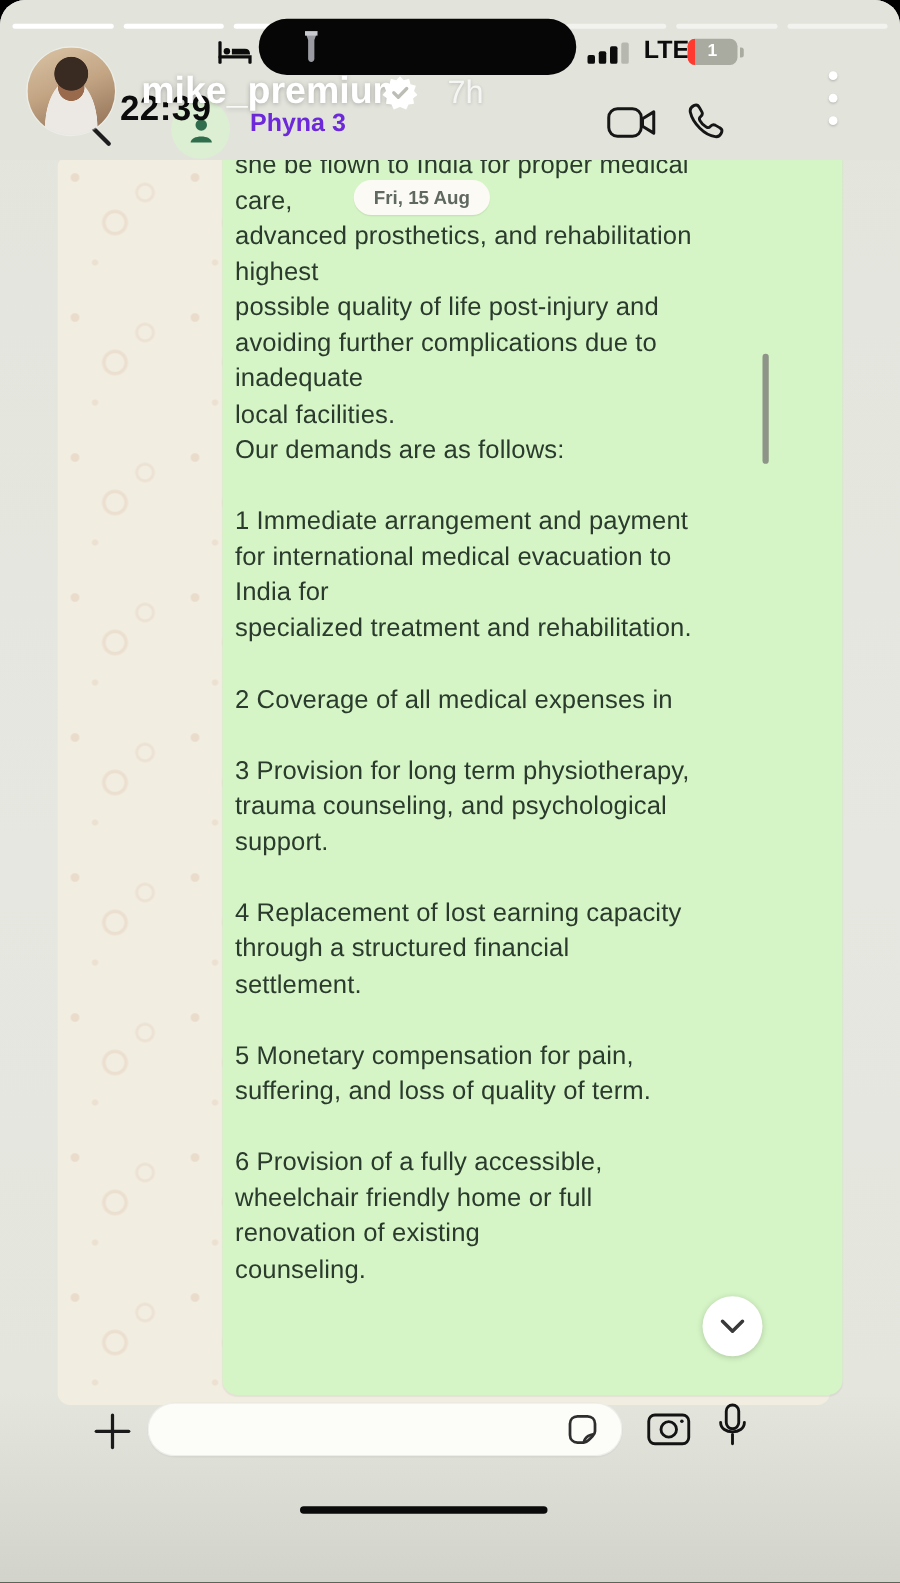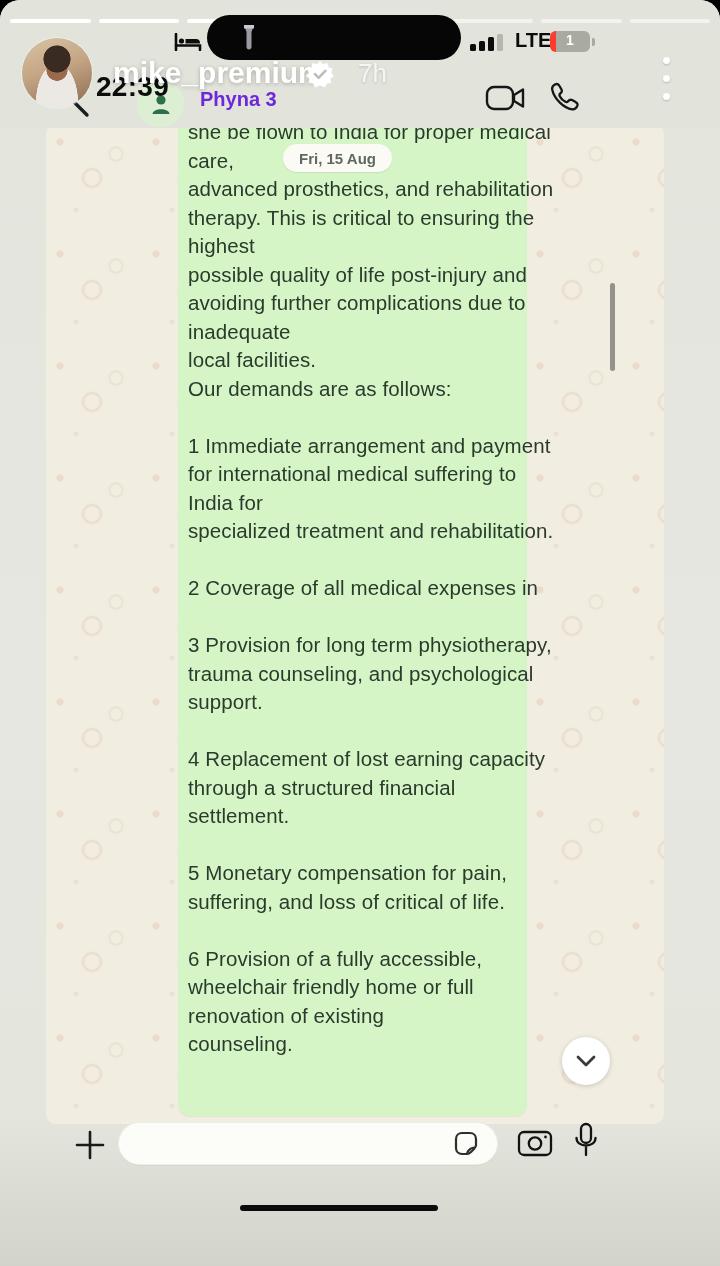--- a/index.html
+++ b/index.html
@@ -17,21 +17,21 @@
     background-image:
       radial-gradient(circle at 14px 18px, rgba(213,166,137,0.25) 0 3px, rgba(213,166,137,0) 4px),
       radial-gradient(circle at 46px 54px, rgba(213,166,137,0) 7px, rgba(213,166,137,0.20) 8px 9.5px, rgba(213,166,137,0) 11px),
       radial-gradient(circle at 30px 86px, rgba(213,166,137,0.18) 0 2px, rgba(213,166,137,0) 3px),
       radial-gradient(circle at 70px 30px, rgba(213,166,137,0) 5px, rgba(213,166,137,0.16) 6px 7px, rgba(213,166,137,0) 8.5px);
     background-size:96px 112px;
     border-radius:10px;
   }
   
   .bubble{
-    position:absolute;left:178px;top:96px;width:349px;height:1020px;
+    position:absolute;left:178px;top:96px;width:496px;height:1020px;
     background:#d5f5c6;border-radius:12px;
     box-shadow:0 1px 1px rgba(0,0,0,0.05);
   }
   .bubble-text{padding:22px 10px 0 10px;}
   .msg-line{
     font-size:20.5px;line-height:28.5px;color:#2a3a2c;letter-spacing:0.1px;
     white-space:nowrap;
   }
   .scrollbar{
     position:absolute;left:610px;top:283px;width:5px;height:88px;
@@ -122,45 +122,44 @@
 
 <div class="story">
 
   <div class="wallpaper"></div>
 
   <div class="bubble">
     <div class="bubble-text" id="msgLines">
         <div class="msg-line">she be flown to India for proper medical</div>
         <div class="msg-line">care,</div>
         <div class="msg-line">advanced prosthetics, and rehabilitation</div>
-        <div class="msg-line">therapy. This is critical to ensuring the</div>
         <div class="msg-line">highest</div>
         <div class="msg-line">possible quality of life post-injury and</div>
         <div class="msg-line">avoiding further complications due to</div>
         <div class="msg-line">inadequate</div>
         <div class="msg-line">local facilities.</div>
         <div class="msg-line">Our demands are as follows:</div>
         <div class="msg-line">&nbsp;</div>
         <div class="msg-line">1 Immediate arrangement and payment</div>
-        <div class="msg-line">for international medical suffering to</div>
+        <div class="msg-line">for international medical evacuation to</div>
         <div class="msg-line">India for</div>
         <div class="msg-line">specialized treatment and rehabilitation.</div>
         <div class="msg-line">&nbsp;</div>
         <div class="msg-line">2 Coverage of all medical expenses in</div>
         <div class="msg-line">&nbsp;</div>
         <div class="msg-line">3 Provision for long term physiotherapy,</div>
         <div class="msg-line">trauma counseling, and psychological</div>
         <div class="msg-line">support.</div>
         <div class="msg-line">&nbsp;</div>
         <div class="msg-line">4 Replacement of lost earning capacity</div>
         <div class="msg-line">through a structured financial</div>
         <div class="msg-line">settlement.</div>
         <div class="msg-line">&nbsp;</div>
         <div class="msg-line">5 Monetary compensation for pain,</div>
-        <div class="msg-line">suffering, and loss of critical of life.</div>
+        <div class="msg-line">suffering, and loss of quality of term.</div>
         <div class="msg-line">&nbsp;</div>
         <div class="msg-line">6 Provision of a fully accessible,</div>
         <div class="msg-line">wheelchair friendly home or full</div>
         <div class="msg-line">renovation of existing</div>
         <div class="msg-line">counseling.</div>
       </div>
   </div>
 
   <div class="scrollbar"></div>
 

